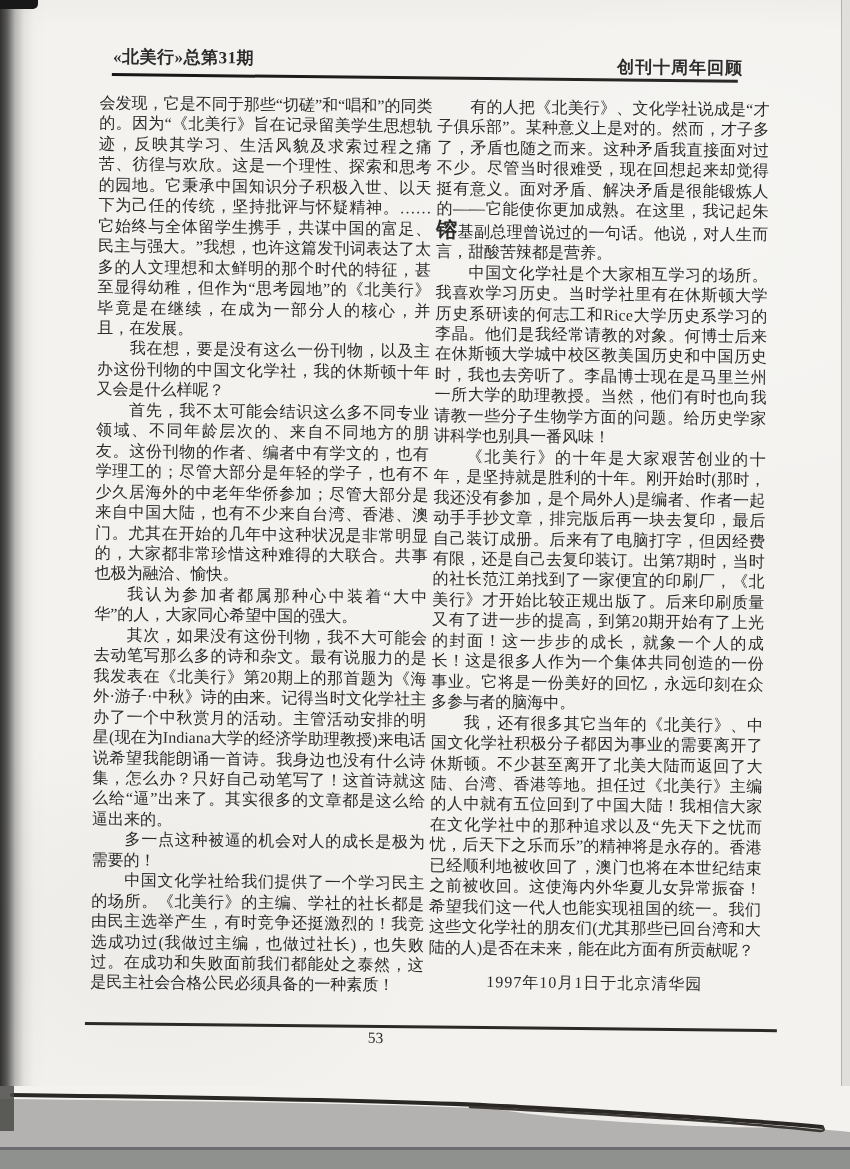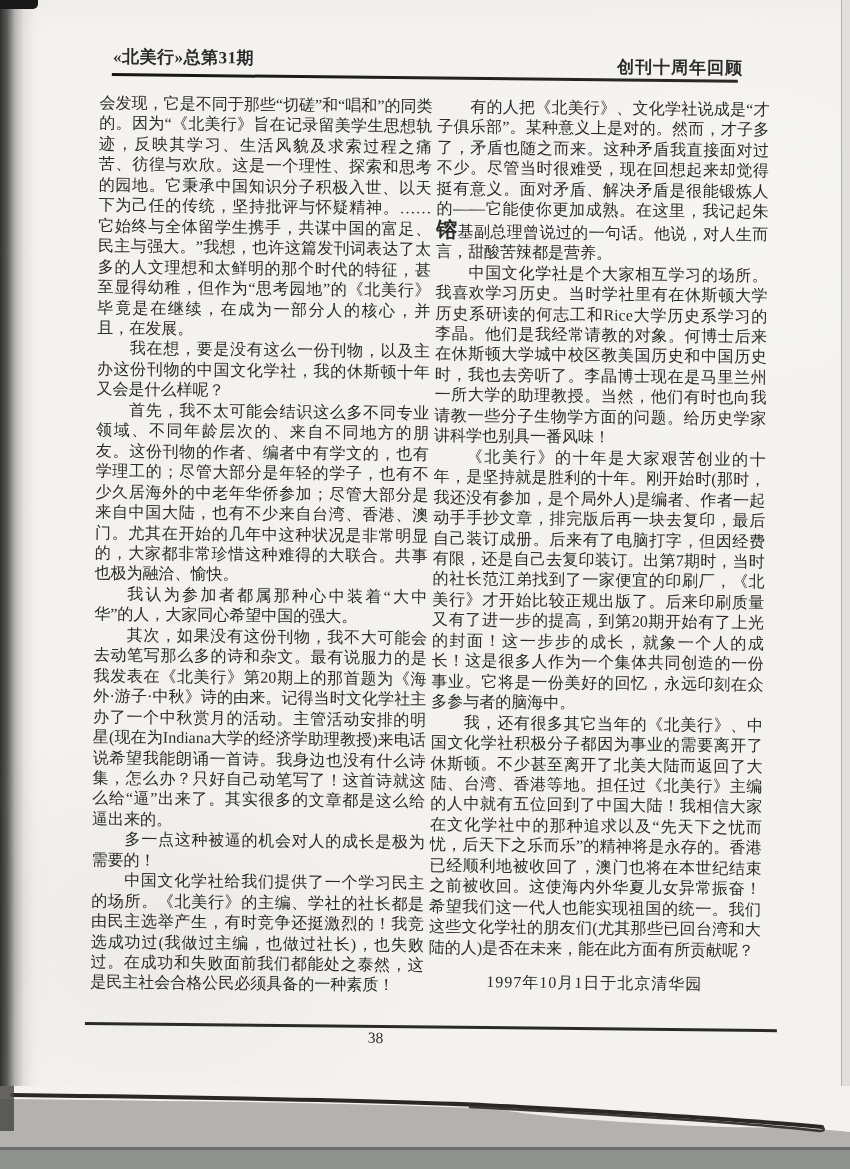--- a/index.html
+++ b/index.html
@@ -99,21 +99,21 @@
 
   <div class="col col-right">
     <p><span>有的人把《北美行》、文化学社说成是“才子俱乐部”。某种意义上是对的。然而，才子多了，矛盾也随之而来。这种矛盾我直接面对过不少。尽管当时很难受，现在回想起来却觉得挺有意义。面对矛盾、解决矛盾是很能锻炼人的——它能使你更加成熟。在这里，我记起朱</span><span class="zhu-rong">镕</span><span>基副总理曾说过的一句话。他说，对人生而言，甜酸苦辣都是营养。</span></p>
     <p>中国文化学社是个大家相互学习的场所。我喜欢学习历史。当时学社里有在休斯顿大学历史系研读的何志工和Rice大学历史系学习的李晶。他们是我经常请教的对象。何博士后来在休斯顿大学城中校区教美国历史和中国历史时，我也去旁听了。李晶博士现在是马里兰州一所大学的助理教授。当然，他们有时也向我请教一些分子生物学方面的问题。给历史学家讲科学也别具一番风味！</p>
     <p>《北美行》的十年是大家艰苦创业的十年，是坚持就是胜利的十年。刚开始时(那时，我还没有参加，是个局外人)是编者、作者一起动手手抄文章，排完版后再一块去复印，最后自己装订成册。后来有了电脑打字，但因经费有限，还是自己去复印装订。出第7期时，当时的社长范江弟找到了一家便宜的印刷厂，《北美行》才开始比较正规出版了。后来印刷质量又有了进一步的提高，到第20期开始有了上光的封面！这一步步的成长，就象一个人的成长！这是很多人作为一个集体共同创造的一份事业。它将是一份美好的回忆，永远印刻在众多参与者的脑海中。</p>
     <p>我，还有很多其它当年的《北美行》、中国文化学社积极分子都因为事业的需要离开了休斯顿。不少甚至离开了北美大陆而返回了大陆、台湾、香港等地。担任过《北美行》主编的人中就有五位回到了中国大陆！我相信大家在文化学社中的那种追求以及“先天下之忧而忧，后天下之乐而乐”的精神将是永存的。香港已经顺利地被收回了，澳门也将在本世纪结束之前被收回。这使海内外华夏儿女异常振奋！希望我们这一代人也能实现祖国的统一。我们这些文化学社的朋友们(尤其那些已回台湾和大陆的人)是否在未来，能在此方面有所贡献呢？</p>
     <p class="dateline">1997年10月1日于北京清华园</p>
   </div>
 
   <div class="ftr-rule"></div>
-  <div class="page-num">38</div>
+  <div class="page-num">53</div>
 </div>
 
 <div class="edge-left"></div>
 <div class="corner-mark"></div>
 <div class="edge-right"></div>
 
 <svg class="bottom-scan" width="850" height="83" viewBox="0 0 850 83">
   <rect x="0" y="0" width="850" height="83" fill="#f3f2ef"></rect>
   <path d="M0,13 C200,15 400,18 520,24 C660,31 780,39 850,46 L850,83 L0,83 Z" fill="#b3b2b0"></path>
   <rect x="0" y="62" width="850" height="21" fill="#8f918f"></rect>

